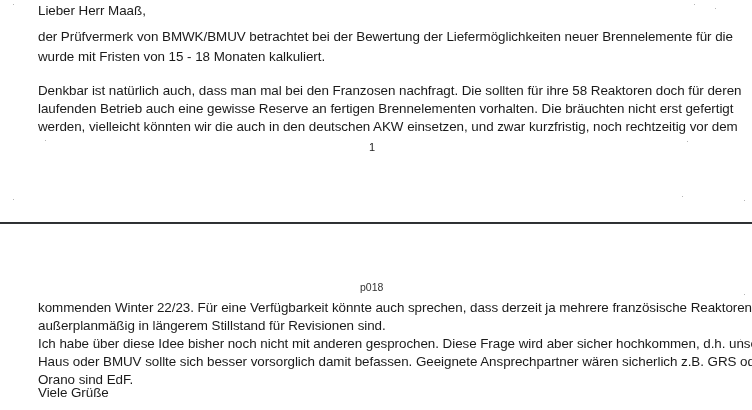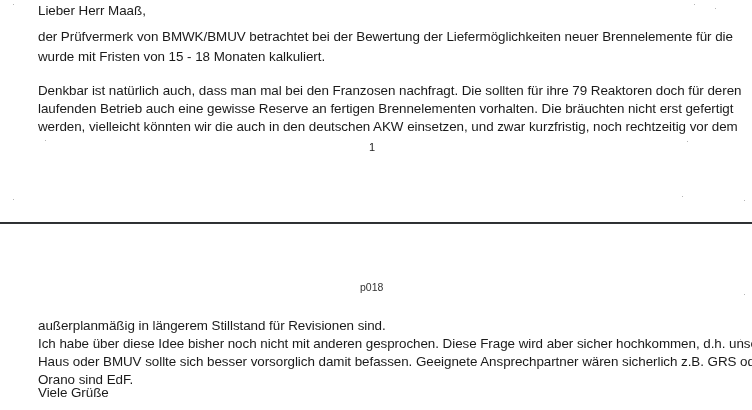--- a/index.html
+++ b/index.html
@@ -65,39 +65,40 @@
 </style>
 </head>
 <body>
 
 <div class="viewer">
 
   <div class="page page-1">
     <div class="line" style="top:2px;">Lieber Herr Maaß,</div>
     <div class="line" style="top:28px;">der Prüfvermerk von BMWK/BMUV betrachtet bei der Bewertung der Liefermöglichkeiten neuer Brennelemente für die</div>
     <div class="line" style="top:48px;">wurde mit Fristen von 15 - 18 Monaten kalkuliert.</div>
-    <div class="line" style="top:82px;">Denkbar ist natürlich auch, dass man mal bei den Franzosen nachfragt. Die sollten für ihre 79 Reaktoren doch für deren</div>
+    <div class="line" style="top:82px;">Denkbar ist natürlich auch, dass man mal bei den Franzosen nachfragt. Die sollten für ihre 58 Reaktoren doch für deren</div>
     <div class="line" style="top:100px;">laufenden Betrieb auch eine gewisse Reserve an fertigen Brennelementen vorhalten. Die bräuchten nicht erst gefertigt</div>
     <div class="line" style="top:118px;">werden, vielleicht könnten wir die auch in den deutschen AKW einsetzen, und zwar kurzfristig, noch rechtzeitig vor dem</div>
     <div class="page-number">1</div>
 
     <span class="speck" style="left:13px;top:4px;"></span>
     <span class="speck" style="left:715px;top:8px;"></span>
     <span class="speck" style="left:694px;top:4px;"></span>
     <span class="speck" style="left:45px;top:140px;"></span>
     <span class="speck" style="left:687px;top:141px;"></span>
     <span class="speck" style="left:13px;top:199px;"></span>
     <span class="speck" style="left:682px;top:196px;"></span>
     <span class="speck" style="left:744px;top:200px;"></span>
   </div>
 
   <div class="separator"></div>
 
   <div class="page page-2">
     <div class="page-label">p018</div>
+    <div class="line" style="top:75px;">kommenden Winter 22/23. Für eine Verfügbarkeit könnte auch sprechen, dass derzeit ja mehrere französische Reaktoren</div>
     <div class="line" style="top:93px;">außerplanmäßig in längerem Stillstand für Revisionen sind.</div>
     <div class="line" style="top:111px;">Ich habe über diese Idee bisher noch nicht mit anderen gesprochen. Diese Frage wird aber sicher hochkommen, d.h. unser</div>
     <div class="line" style="top:129px;">Haus oder BMUV sollte sich besser vorsorglich damit befassen. Geeignete Ansprechpartner wären sicherlich z.B. GRS oder</div>
     <div class="line" style="top:147px;">Orano sind EdF.</div>
     <div class="line" style="top:160px;">Viele Grüße</div>
 
     <span class="speck" style="left:744px;top:70px;"></span>
     <span class="speck" style="left:740px;top:115px;"></span>
   </div>
 

